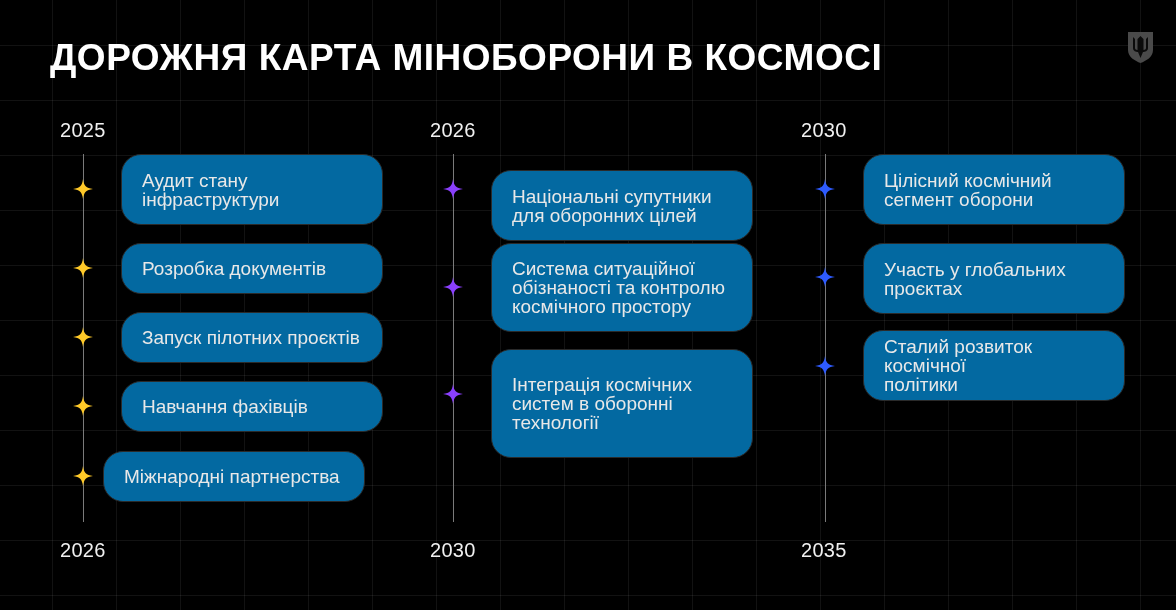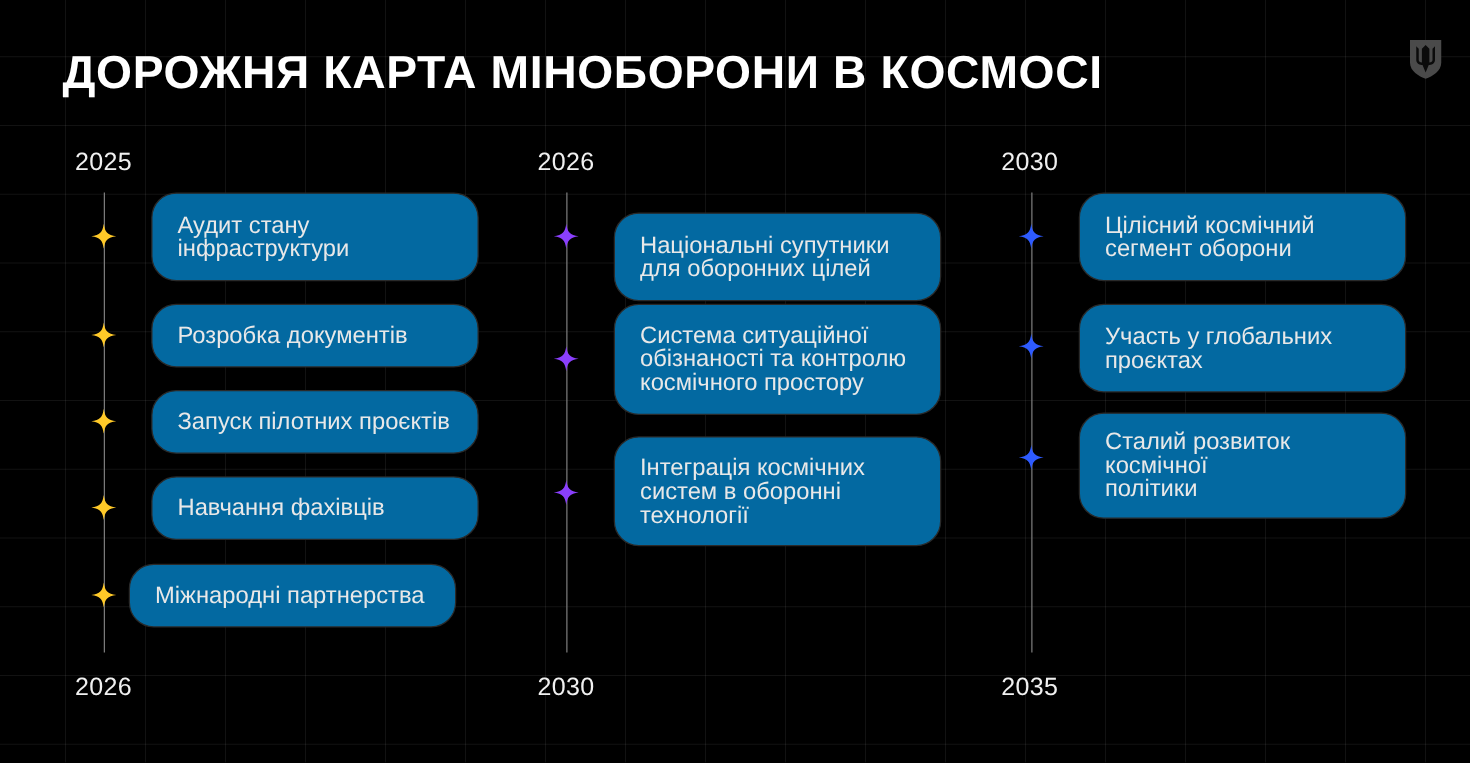--- a/index.html
+++ b/index.html
@@ -102,21 +102,21 @@
     </svg>
   <svg class="star" style="left:443px; top:384px;" viewBox="0 0 20 20">
       <path d="M10 0 C11 7 13 9 20 10 C13 11 11 13 10 20 C9 13 7 11 0 10 C7 9 9 7 10 0Z" fill="#8A3FFC"></path>
     </svg>
 
   <div class="card" style="left:491px; top:170px; height:71px;">Національні супутники
 для оборонних цілей</div>
   <div class="card" style="left:491px; top:243px; height:89px;">Система ситуаційної
 обізнаності та контролю
 космічного простору</div>
-  <div class="card" style="left:491px; top:349px; height:88px;">Інтеграція космічних
+  <div class="card" style="left:491px; top:349px; height:109px;">Інтеграція космічних
 систем в оборонні
 технології</div>
 
   <div class="year" style="left:430px; top:538px;">2030</div>
 </div>
 
 <div class="column" style="left:0;">
   <div class="year" style="left:801px; top:118px;">2030</div>
   <div class="axis" style="left:825px; top:154px; height:368px;"></div>
   <svg class="star" style="left:815px; top:179px;" viewBox="0 0 20 20">
@@ -126,17 +126,17 @@
       <path d="M10 0 C11 7 13 9 20 10 C13 11 11 13 10 20 C9 13 7 11 0 10 C7 9 9 7 10 0Z" fill="#2E5BFF"></path>
     </svg>
   <svg class="star" style="left:815px; top:356px;" viewBox="0 0 20 20">
       <path d="M10 0 C11 7 13 9 20 10 C13 11 11 13 10 20 C9 13 7 11 0 10 C7 9 9 7 10 0Z" fill="#2E5BFF"></path>
     </svg>
 
   <div class="card" style="left:863px; top:154px; height:71px;">Цілісний космічний
 сегмент оборони</div>
   <div class="card" style="left:863px; top:243px; height:71px;">Участь у глобальних
 проєктах</div>
-  <div class="card" style="left:863px; top:330px; height:85px;">Сталий розвиток космічної
+  <div class="card" style="left:863px; top:330px; height:71px;">Сталий розвиток космічної
 політики</div>
 
   <div class="year" style="left:801px; top:538px;">2035</div>
 </div>
 
 </body></html>

